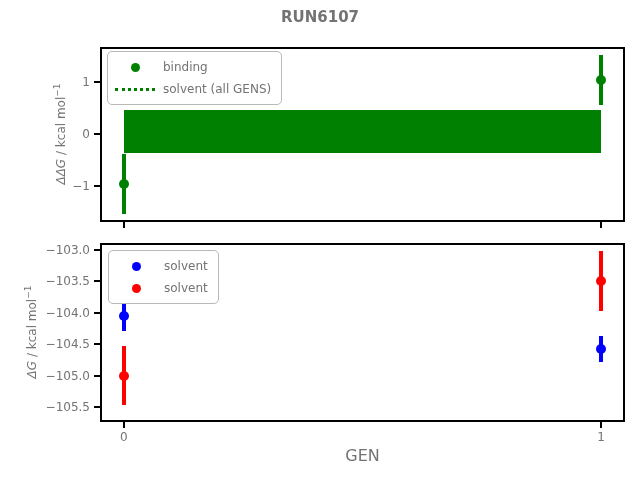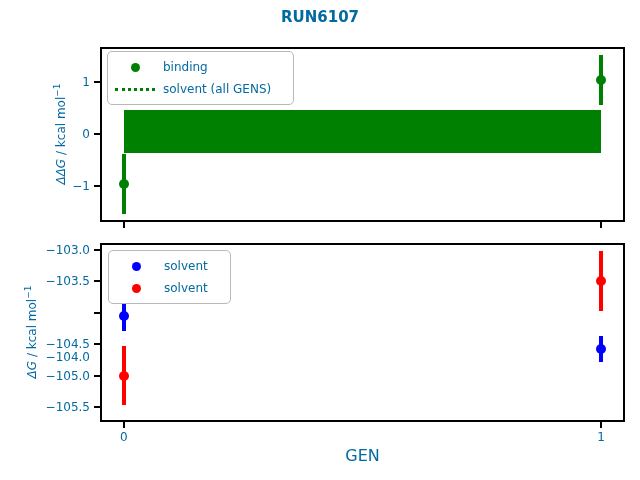--- a/index.html
+++ b/index.html
@@ -1,39 +1,39 @@
 <!DOCTYPE html>
 <html><head>
 <meta charset="utf-8">
 <style>
   html,body{margin:0;padding:0;background:#fff;}
   .figure{
     position:relative;width:640px;height:480px;background:#ffffff;
-    font-family:"DejaVu Sans", sans-serif;color:#0369a1;overflow:hidden;
+    font-family:"DejaVu Sans", sans-serif;color:#737373;overflow:hidden;
   }
   .title{
     position:absolute;top:8px;left:0;width:640px;text-align:center;
     font-size:15px;font-weight:bold;
   }
   .ylabel{
     position:absolute;width:200px;height:20px;line-height:20px;text-align:center;
     transform:rotate(-90deg);font-size:12px;white-space:nowrap;
   }
   .ylabel .math{font-style:italic;}
   .ylabel sup{font-size:9px;}
   .ylabel-top{left:-43px;top:124px;}
   .ylabel-bottom{left:-72px;top:322px;}
   .xlabel{
     position:absolute;top:446px;left:100px;width:525px;text-align:center;
     font-size:16px;
   }
   .tick-label{position:absolute;font-size:12px;line-height:16px;}
   .legend-box{
     position:absolute;background:#fff;border:1px solid #b9b9b9;border-radius:5px;
-    padding:5px 22px 5px 7px;display:flex;flex-direction:column;gap:2px;z-index:5;
+    padding:5px 10px 5px 7px;display:flex;flex-direction:column;gap:2px;z-index:5;
   }
   .legend-row{display:flex;align-items:center;height:20px;}
   .legend-marker-cell{width:40px;display:flex;justify-content:center;align-items:center;}
   .legend-label{font-size:12px;margin-left:8px;white-space:nowrap;}
 </style>
 </head>
 <body>
 
 <div class="figure">
   <div class="title">RUN6107</div>
@@ -80,21 +80,21 @@
       <div style="position: absolute; left: 121.864px; top: 346.004px; width: 4px; height: 59.0386px; background: rgb(255, 0, 0);"></div>
       <div style="position: absolute; left: 118.864px; top: 370.523px; width: 10px; height: 10px; border-radius: 50%; background: rgb(255, 0, 0);"></div>
       <div style="position: absolute; left: 599.136px; top: 251.165px; width: 4px; height: 60.2947px; background: rgb(255, 0, 0);"></div>
       <div style="position: absolute; left: 596.136px; top: 276.312px; width: 10px; height: 10px; border-radius: 50%; background: rgb(255, 0, 0);"></div>
       <div style="position: absolute; left: 100px; top: 243px; width: 525px; height: 179px; border: 2px solid rgb(0, 0, 0); box-sizing: border-box; background: transparent; pointer-events: none;"></div>
       <div style="position: absolute; left: 94px; top: 248.909px; width: 6px; height: 2px; background: rgb(0, 0, 0);"></div>
       <div class="tick-label" style="position: absolute; left: 32px; top: 241.909px; width: 58px; text-align: right;">−103.0</div>
       <div style="position: absolute; left: 94px; top: 280.312px; width: 6px; height: 2px; background: rgb(0, 0, 0);"></div>
       <div class="tick-label" style="position: absolute; left: 32px; top: 273.312px; width: 58px; text-align: right;">−103.5</div>
       <div style="position: absolute; left: 94px; top: 311.716px; width: 6px; height: 2px; background: rgb(0, 0, 0);"></div>
-      <div class="tick-label" style="position: absolute; left: 32px; top: 304.716px; width: 58px; text-align: right; margin-top: 44px;">−104.0</div>
+      <div class="tick-label" style="position: absolute; left: 32px; top: 304.716px; width: 58px; text-align: right;">−104.0</div>
       <div style="position: absolute; left: 94px; top: 343.119px; width: 6px; height: 2px; background: rgb(0, 0, 0);"></div>
       <div class="tick-label" style="position: absolute; left: 32px; top: 336.119px; width: 58px; text-align: right;">−104.5</div>
       <div style="position: absolute; left: 94px; top: 374.523px; width: 6px; height: 2px; background: rgb(0, 0, 0);"></div>
       <div class="tick-label" style="position: absolute; left: 32px; top: 367.523px; width: 58px; text-align: right;">−105.0</div>
       <div style="position: absolute; left: 94px; top: 405.926px; width: 6px; height: 2px; background: rgb(0, 0, 0);"></div>
       <div class="tick-label" style="position: absolute; left: 32px; top: 398.926px; width: 58px; text-align: right;">−105.5</div>
       <div style="position: absolute; left: 122.864px; top: 422px; width: 2px; height: 6px; background: rgb(0, 0, 0);"></div>
       <div class="tick-label" style="position: absolute; left: 103.864px; top: 429px; width: 40px; text-align: center;">0</div>
       <div style="position: absolute; left: 600.136px; top: 422px; width: 2px; height: 6px; background: rgb(0, 0, 0);"></div>
       <div class="tick-label" style="position: absolute; left: 581.136px; top: 429px; width: 40px; text-align: center;">1</div>

